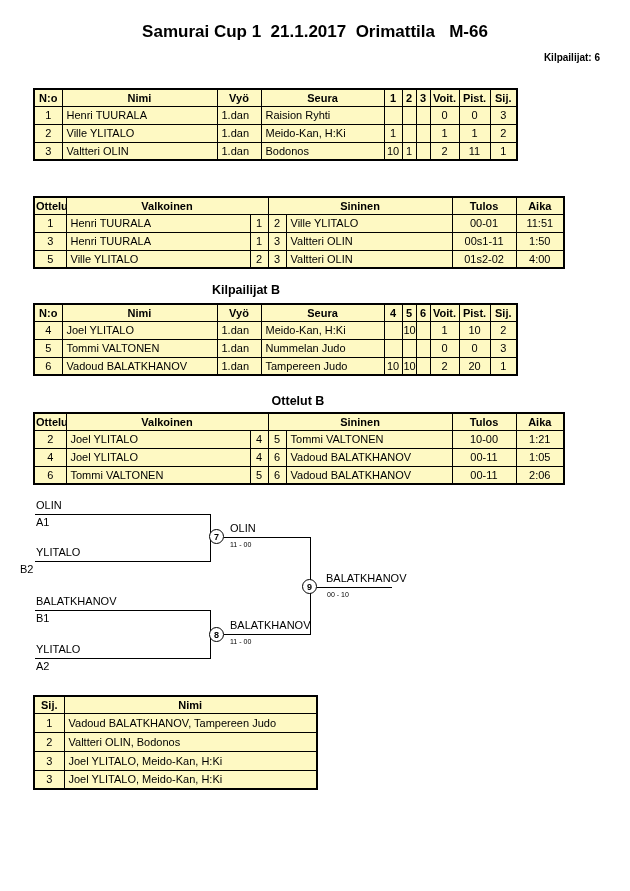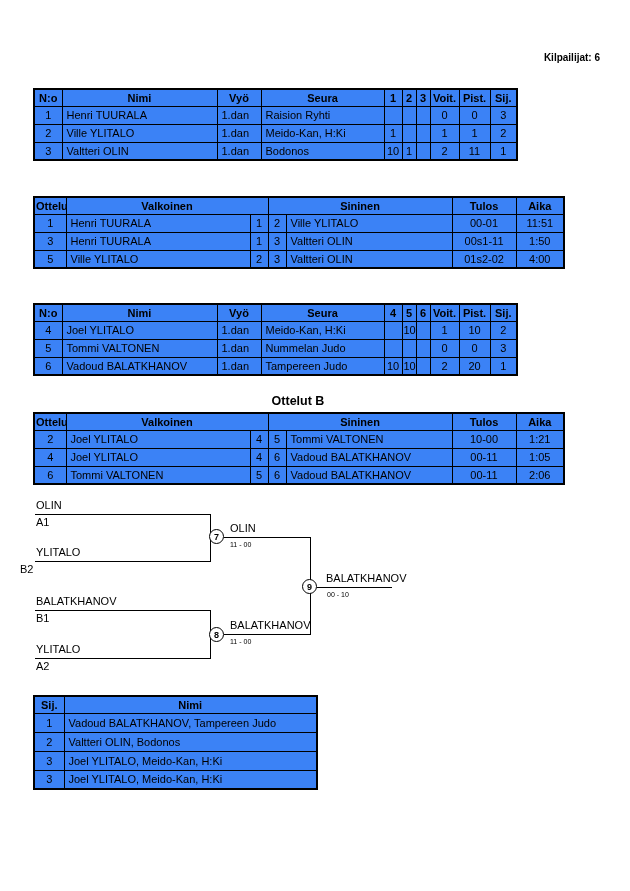--- a/index.html
+++ b/index.html
@@ -15,21 +15,21 @@
   }
   .competitors {
     position:absolute; top:52px; right:30px;
     font-size:10px; font-weight:bold;
   }
   .sec-h {
     position:absolute; font-size:12.5px; font-weight:bold; text-align:center;
   }
   table.tbl {
     position:absolute; border-collapse:collapse; table-layout:fixed;
-    border:2px solid #000; background:#3b82f6;
+    border:2px solid #000; background:#fef9c3;
   }
   .tbl th, .tbl td {
     border:1px solid #000; font-size:11px; white-space:nowrap;
     overflow:hidden; padding:0 4px;
   }
   .tbl th { height:17px; font-weight:bold; text-align:center; overflow:visible; padding:0 1px; }
   .tbl td { height:18px; text-align:left; }
   .tbl td.ac { text-align:center; padding:0 1px; }
   .tbl tr.r19 td { height:19px; }
   
@@ -41,20 +41,21 @@
     position:absolute; width:15px; height:15px; border:1px solid #000; border-radius:50%;
     background:#fff; text-align:center; line-height:14px; font-size:9px; font-weight:bold;
     z-index:2;
   }
 </style>
 </head>
 <body>
 
 <div class="page">
 
+  <div class="title">Samurai Cup 1  21.1.2017  Orimattila   M-66</div>
   <div class="competitors">Kilpailijat: 6</div>
 
   <table class="tbl" style="left:33px; top:88px; width:483px">
     <colgroup>
       <col style="width:28px">
         <col style="width:155px">
         <col style="width:44px">
         <col style="width:123px">
       <col style="width:18px">
         <col style="width:14px">
@@ -156,20 +157,21 @@
       <td>Ville YLITALO</td>
       <td class="ac">2</td>
       <td class="ac">3</td>
       <td>Valtteri OLIN</td>
       <td class="ac">01s2-02</td>
       <td class="ac">4:00</td>
     </tr>
   </tbody>
     </table>
 
+  <div class="sec-h" style="left:33px; top:283px; width:426px">Kilpailijat B</div>
   <table class="tbl" style="left:33px; top:303px; width:483px">
     <colgroup>
       <col style="width:28px">
         <col style="width:155px">
         <col style="width:44px">
         <col style="width:123px">
       <col style="width:18px">
         <col style="width:14px">
         <col style="width:14px">
       <col style="width:29px">

